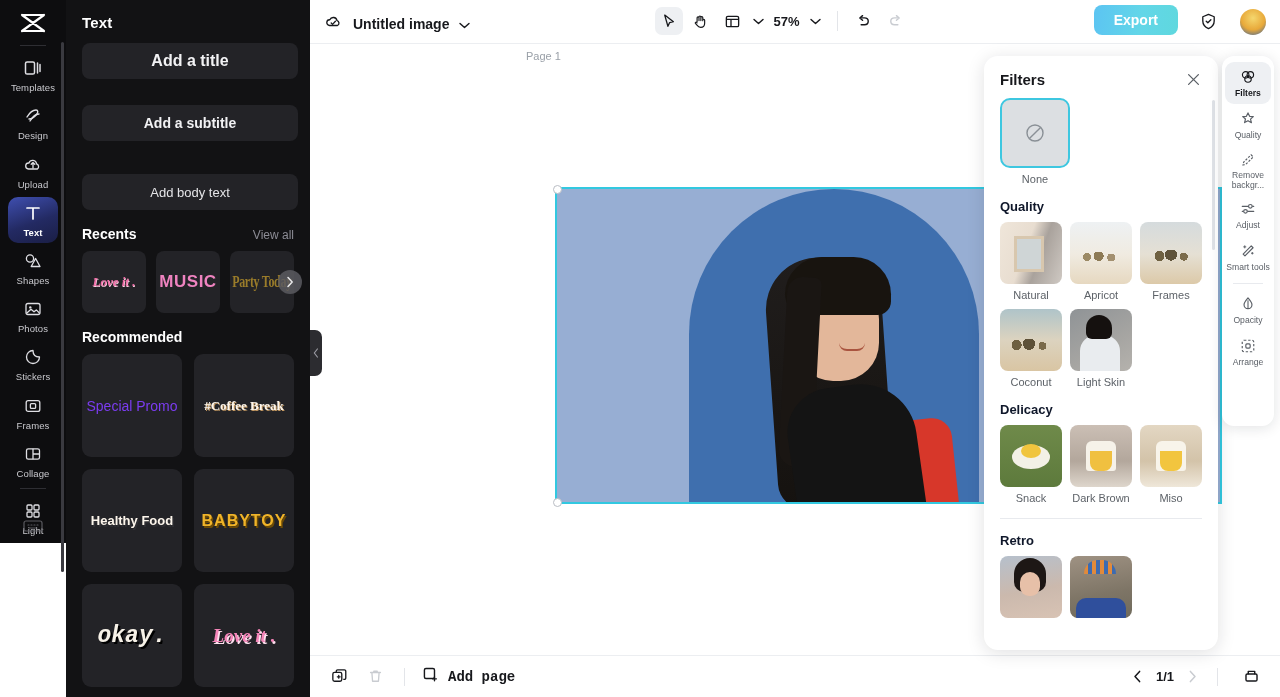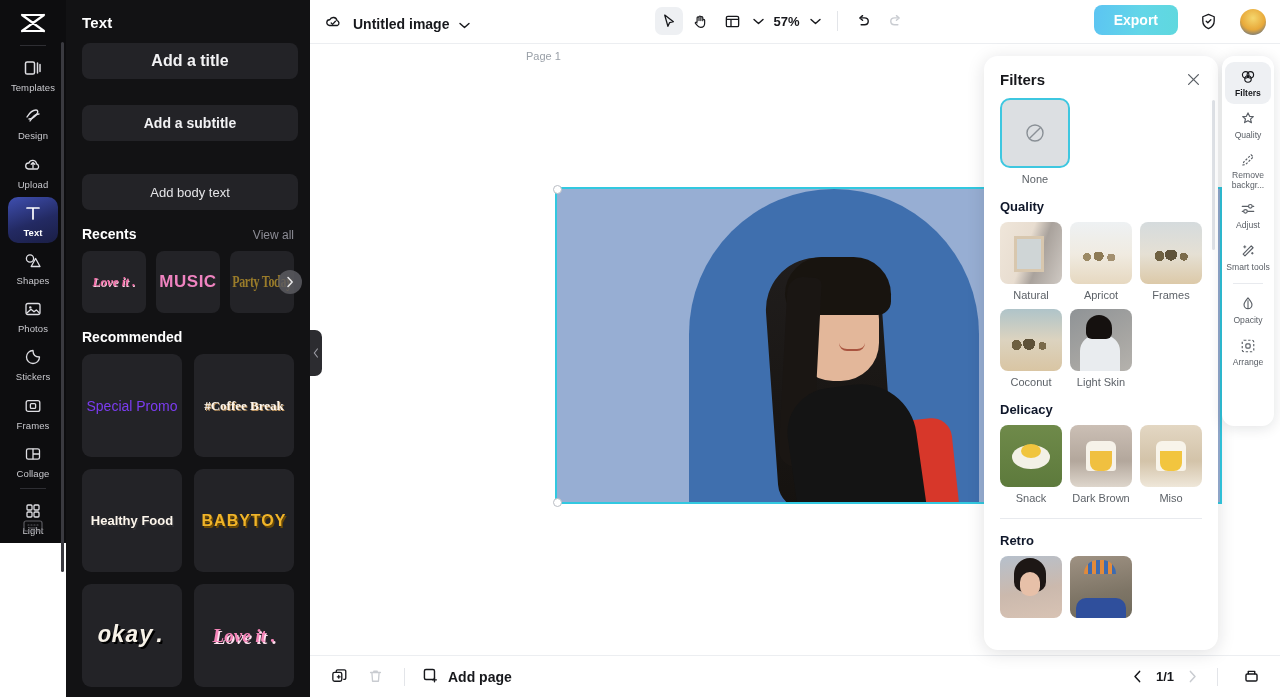--- a/index.html
+++ b/index.html
@@ -230,21 +230,21 @@
   .cb-btn { width: 20px; height: 20px; display:flex; align-items:center; justify-content:center; cursor:pointer; }
 
   
   .bottombar {
     height: 42px; flex: 0 0 42px; background:#fff;
     border-top: 1px solid #eceef1;
     display:flex; align-items:center; padding: 0 16px; gap: 10px;
   }
   .bb-btn { width: 26px; height: 26px; display:flex; align-items:center; justify-content:center; cursor:pointer; }
   .bb-sep { width:1px; height: 18px; background:#e3e5e9; margin: 0 6px; }
-  .addpage { display:flex; align-items:center; gap: 8px; cursor:pointer; }
+  .addpage { display:flex; align-items:center; gap: 8px; cursor:pointer;font-family:Liberation Mono, monospace; }
   .addpage span { font-size: 14px; font-weight: 700; color:#17181c; }
   .bb-spacer { flex: 1; }
   .pager { display:flex; align-items:center; gap: 14px; }
   .pager .pg { font-size: 13px; font-weight: 700; color:#17181c; }
   .pg-arrow { cursor:pointer; display:flex; align-items:center; }
 
   
   .filters {
     position:absolute; right: 62px; top: 56px;
     width: 234px; height: 594px;

